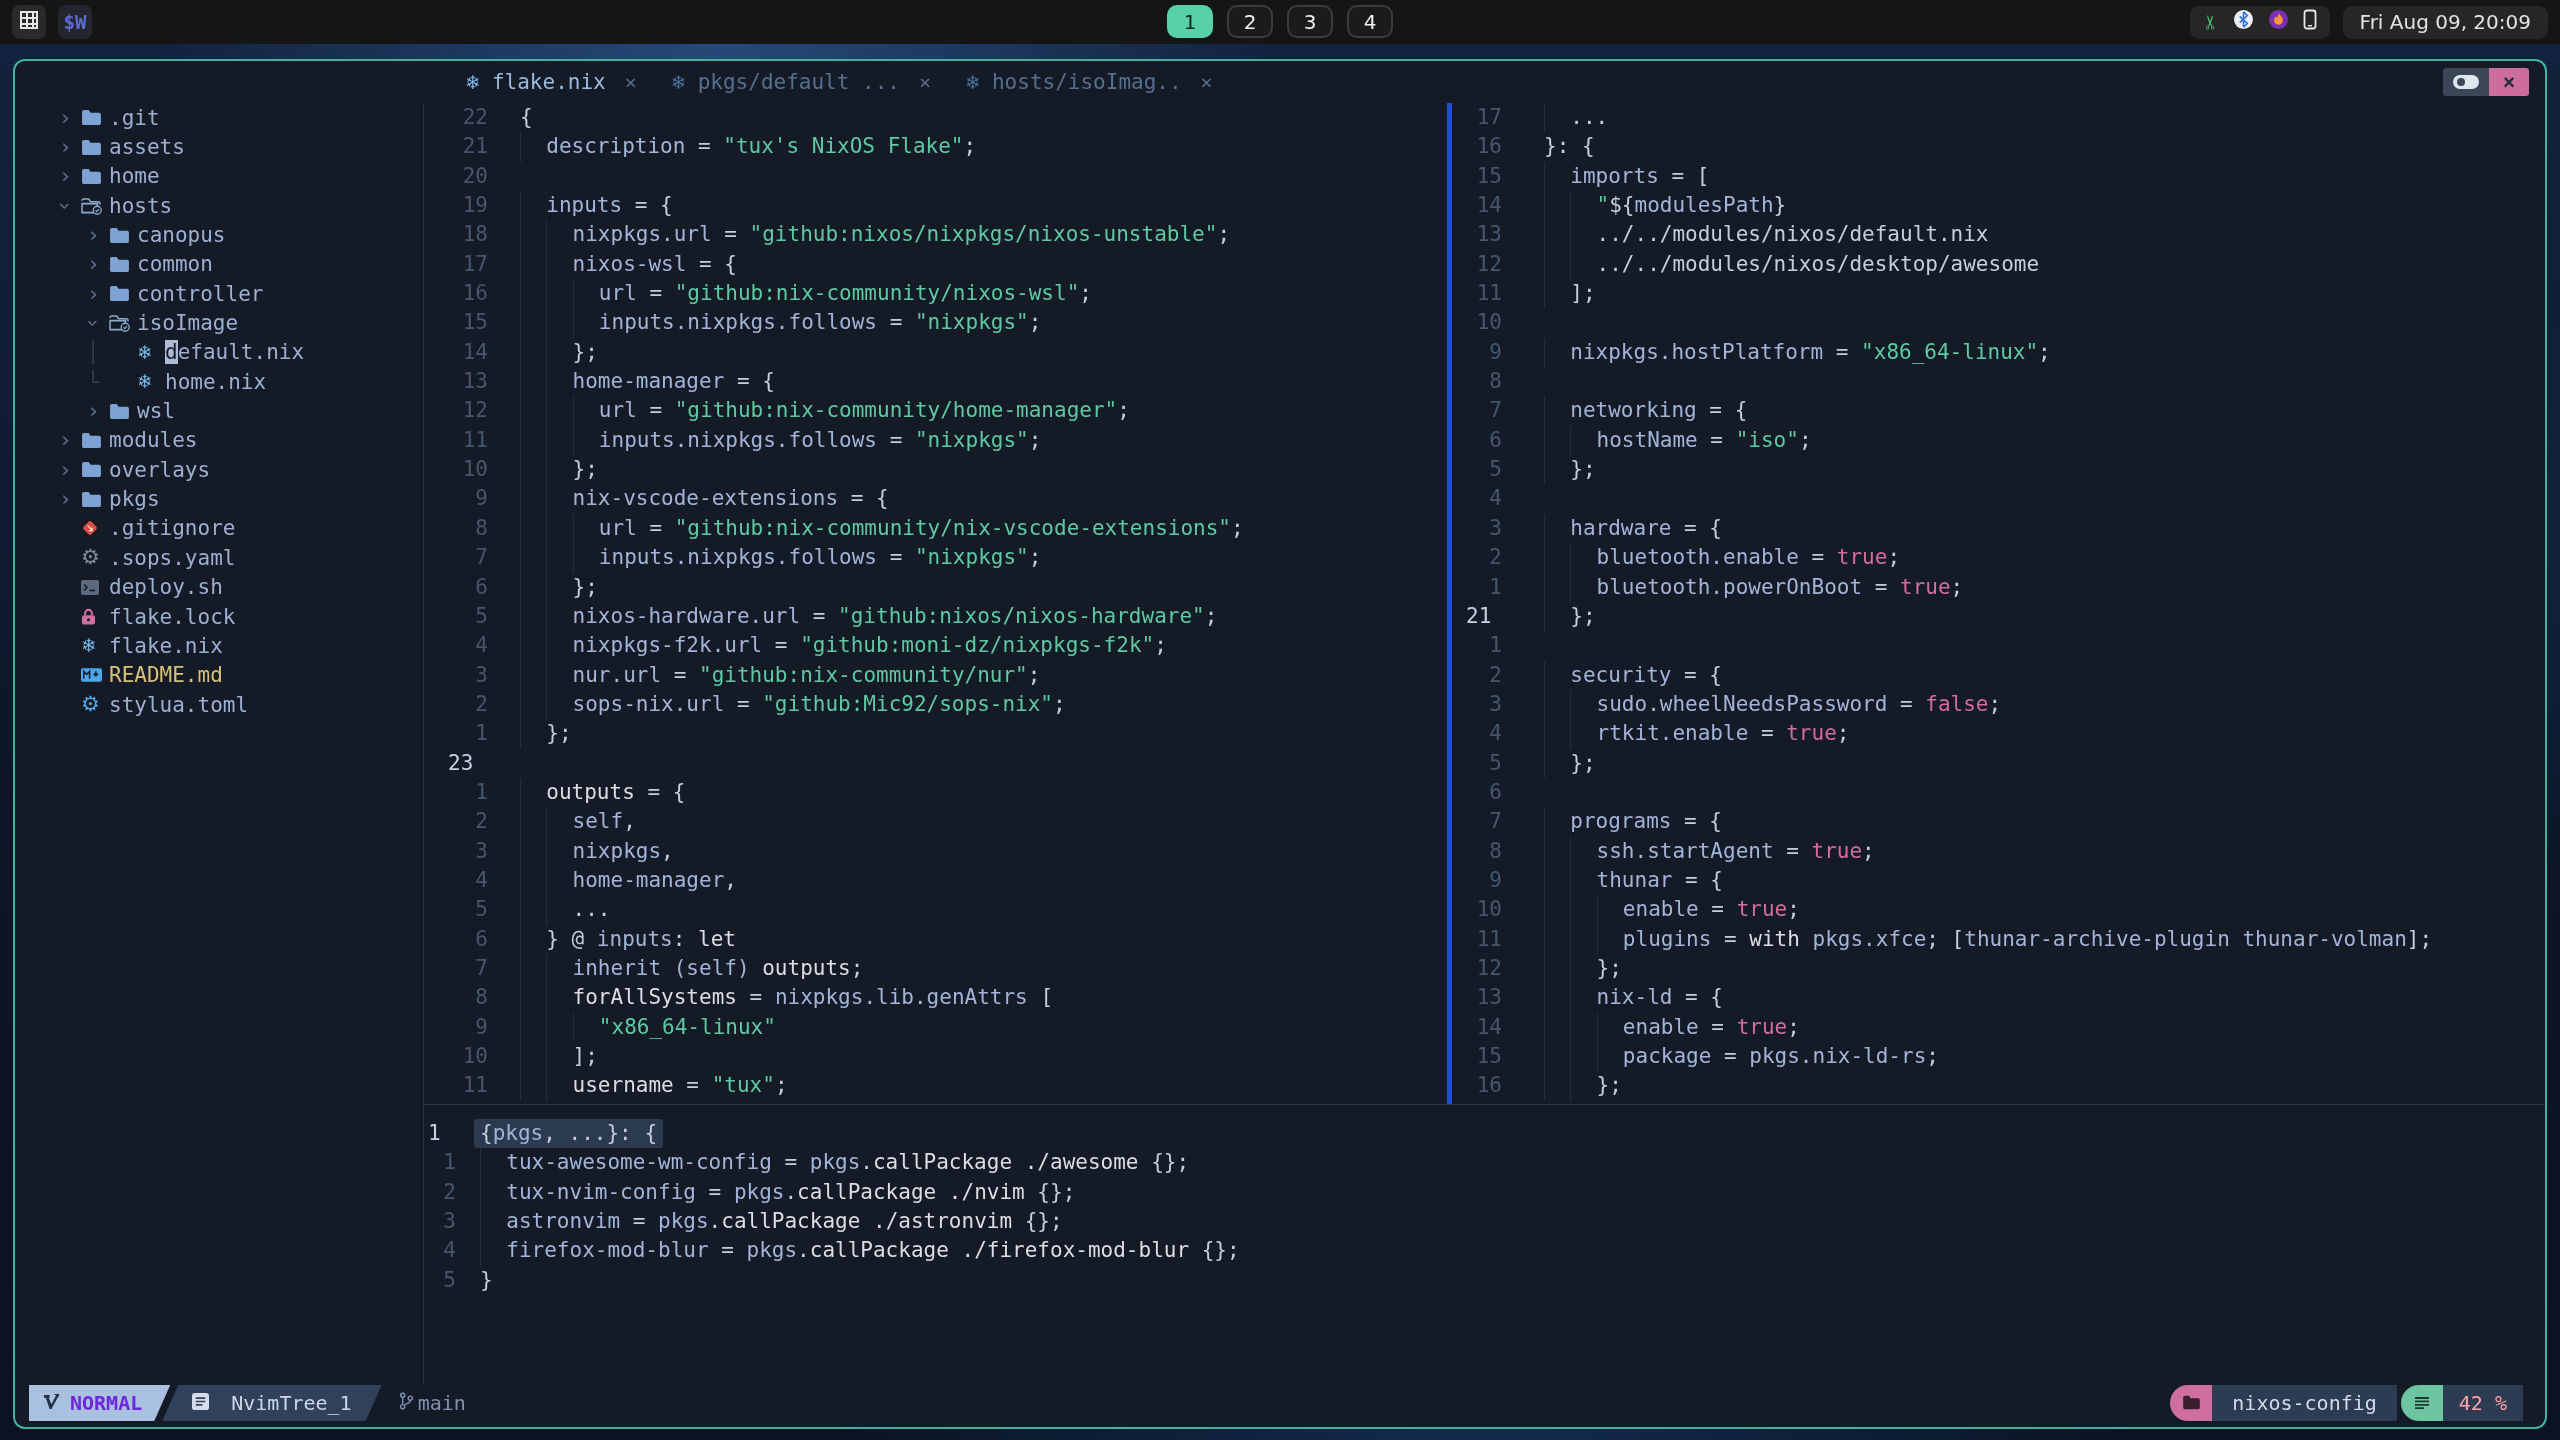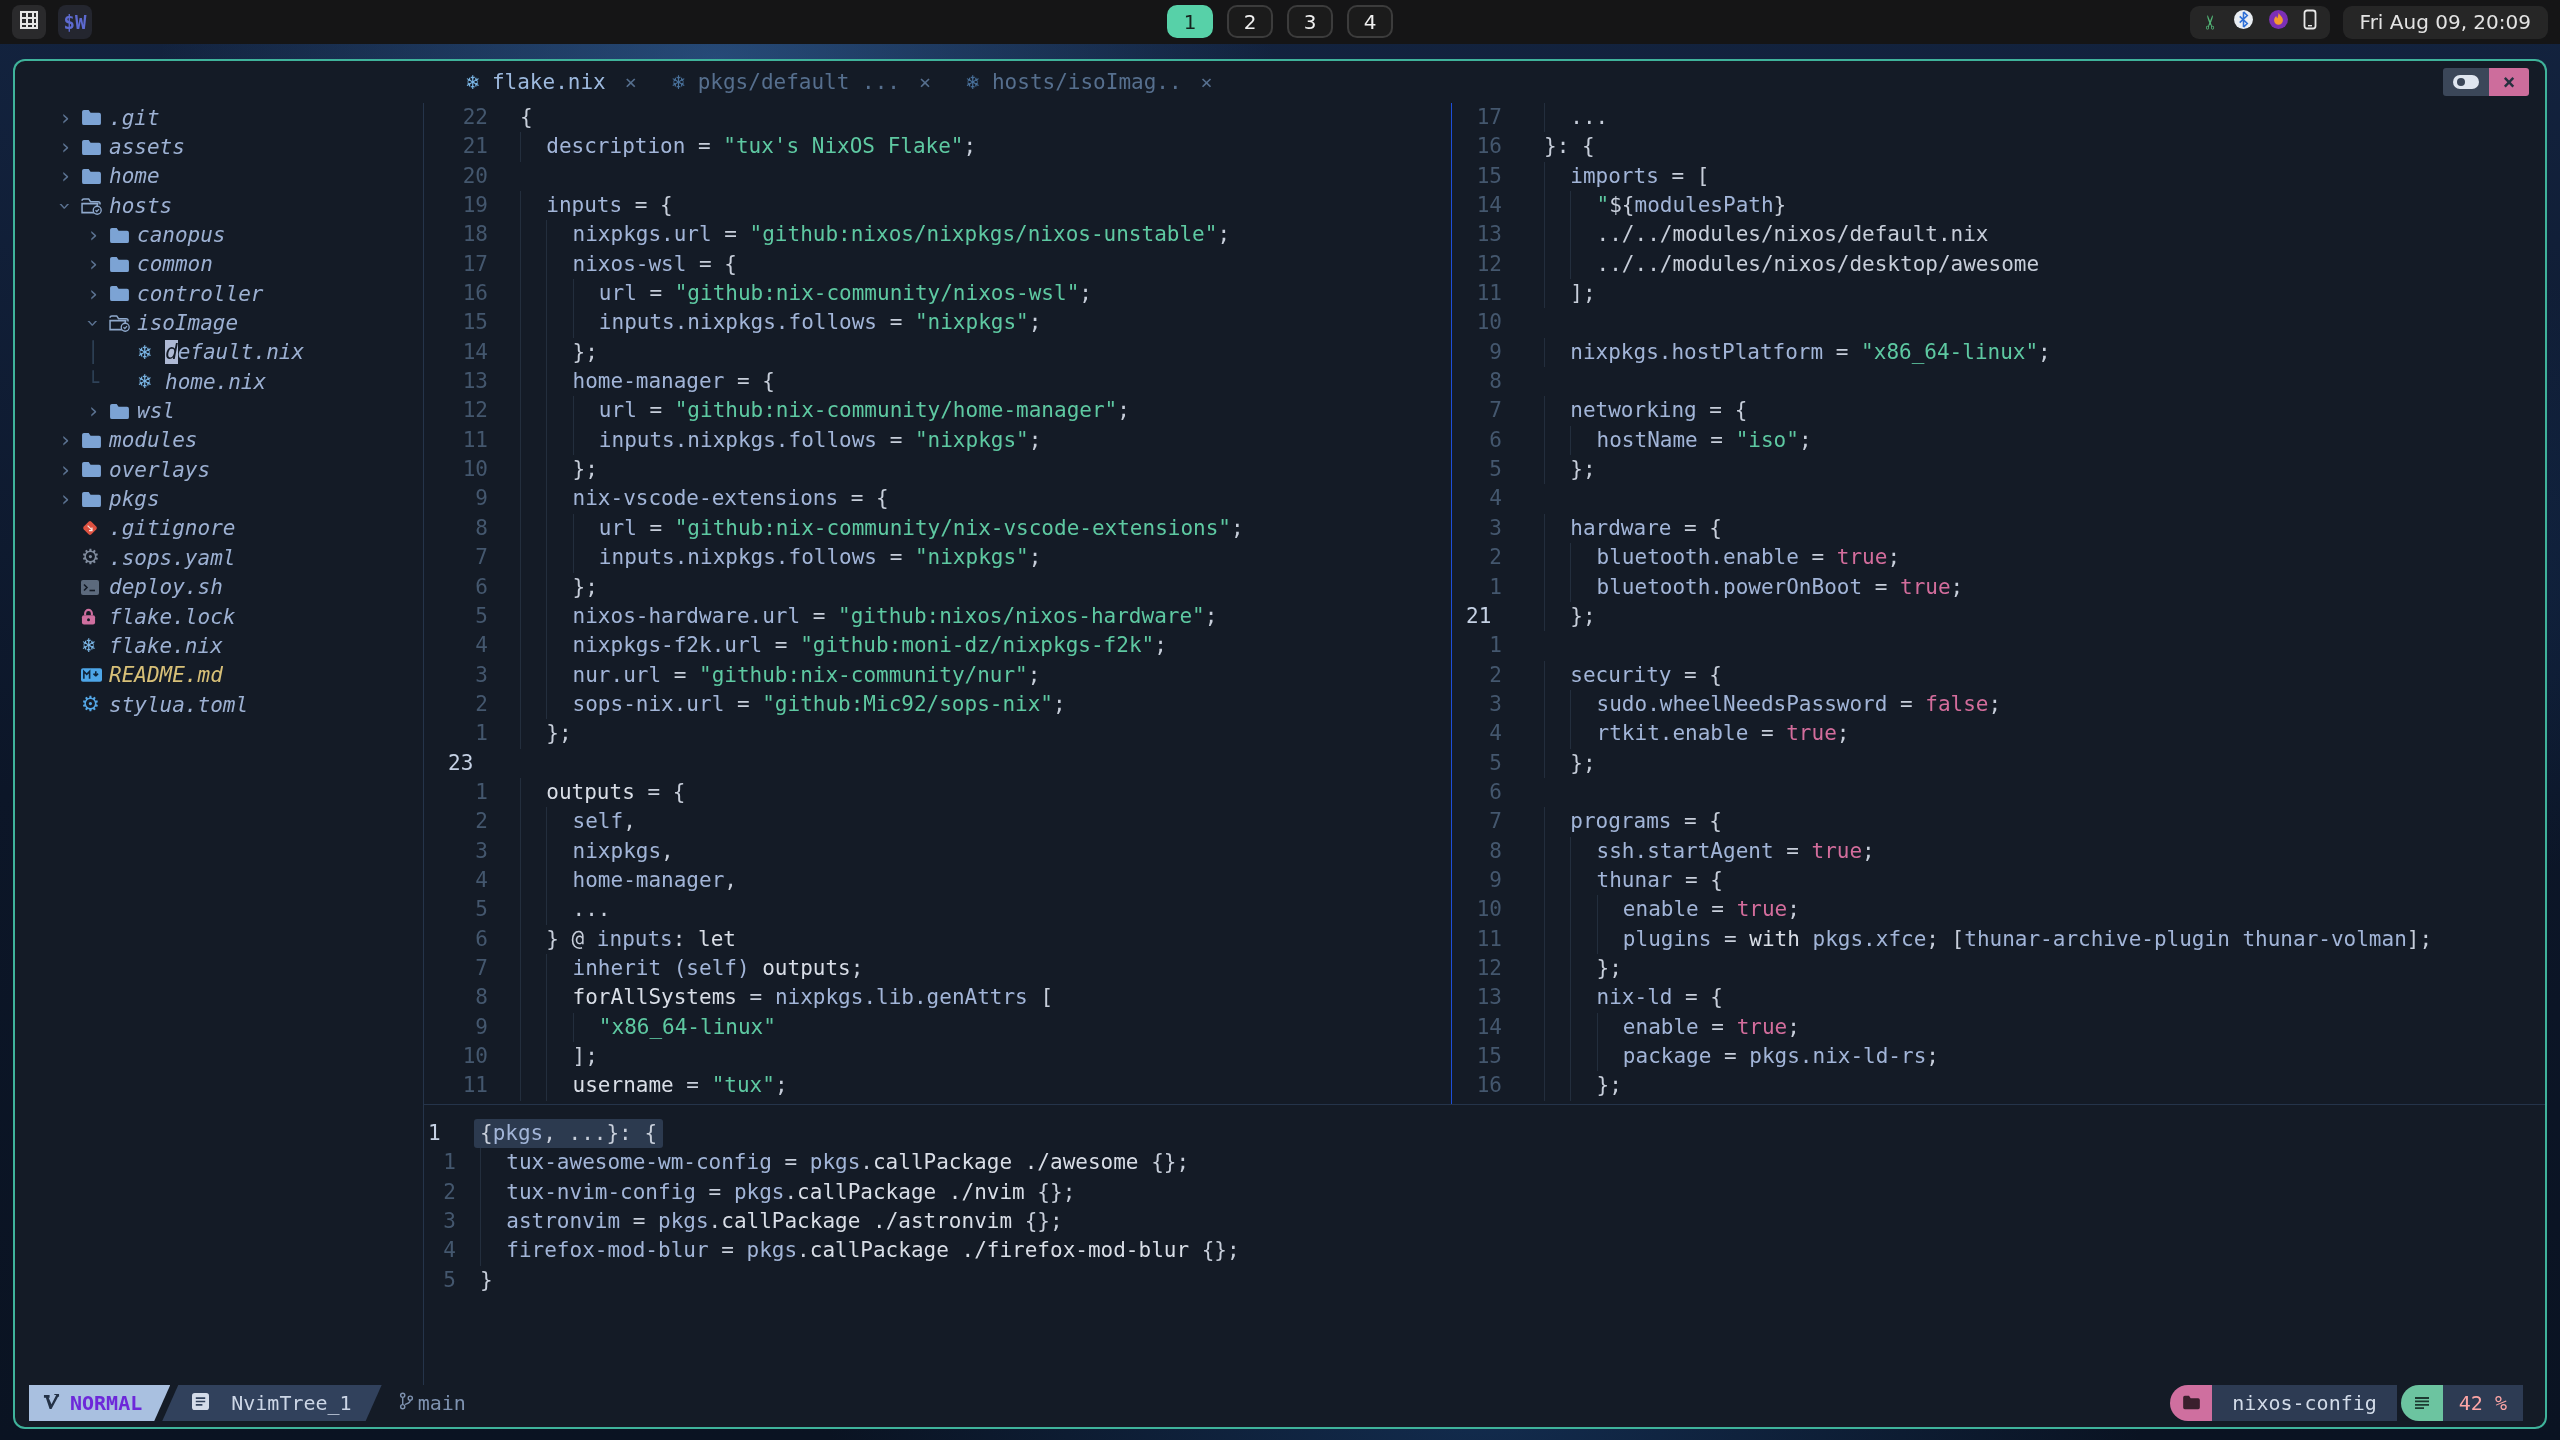--- a/index.html
+++ b/index.html
@@ -49,30 +49,30 @@
   
   .content{flex:1;display:flex;min-height:0;}
   .tree{width:409px;flex:0 0 409px;border-right:1px solid #25344a;box-sizing:border-box;
     font-family:"DejaVu Sans Mono",monospace;font-size:21px;padding-left:0;overflow:hidden;}
   .trow{display:flex;align-items:center;height:29.35px;padding-left:44px;cursor:default;white-space:pre;}
   .tind{flex:0 0 28px;color:#2f4258;font-size:20px;}
   .acell{flex:0 0 22px;color:#5b7291;font-size:21px;}
   .acell .chev{display:inline-block;}
   .acell .chev.down{transform:rotate(90deg);}
   .icell{flex:0 0 28px;display:flex;align-items:center;}
-  .tlab{color:#9cb0d2;font-style:italic;}
+  .tlab{color:#9cb0d2;}
   .tlab.yellow{color:#d8c078;}
   .cblock{background:#aeb9d4;color:#141b26;}
   .gearglyph{font-family:"DejaVu Sans",sans-serif;font-size:21px;line-height:1;}
   .nixglyph{font-family:"DejaVu Sans",sans-serif;font-size:19px;color:#7cb8e8;line-height:1;}
   
   .editor{flex:1;display:flex;flex-direction:column;min-width:0;}
   .toprow{flex:1;display:flex;min-height:0;}
   .pane{font-family:"DejaVu Sans Mono",monospace;font-size:21px;overflow:hidden;}
-  .pane-main{width:1028px;flex:0 0 1028px;border-right:1px solid #1d4ed8;box-sizing:border-box;}
+  .pane-main{width:1028px;flex:0 0 1028px;border-right:5px solid #1d4ed8;box-sizing:border-box;}
   .pane-right{flex:1;}
   .hsep{height:1px;background:#25344a;flex:0 0 1px;}
   .pane-bottom{height:280px;flex:0 0 280px;padding-top:14px;box-sizing:border-box;}
   .crow{display:flex;height:29.35px;line-height:29.35px;}
   .ln{text-align:right;color:#44576e;box-sizing:border-box;flex-shrink:0;}
   .pane-main .ln{flex:0 0 74px;padding-right:10px;}
   .pane-right .ln{flex:0 0 64px;padding-right:14px;}
   .pane-bottom .ln{flex:0 0 42px;padding-right:10px;}
   .ln.cur{color:#c5d1e4;text-align:left;}
   .pane-main .ln.cur{padding-left:24px;}

